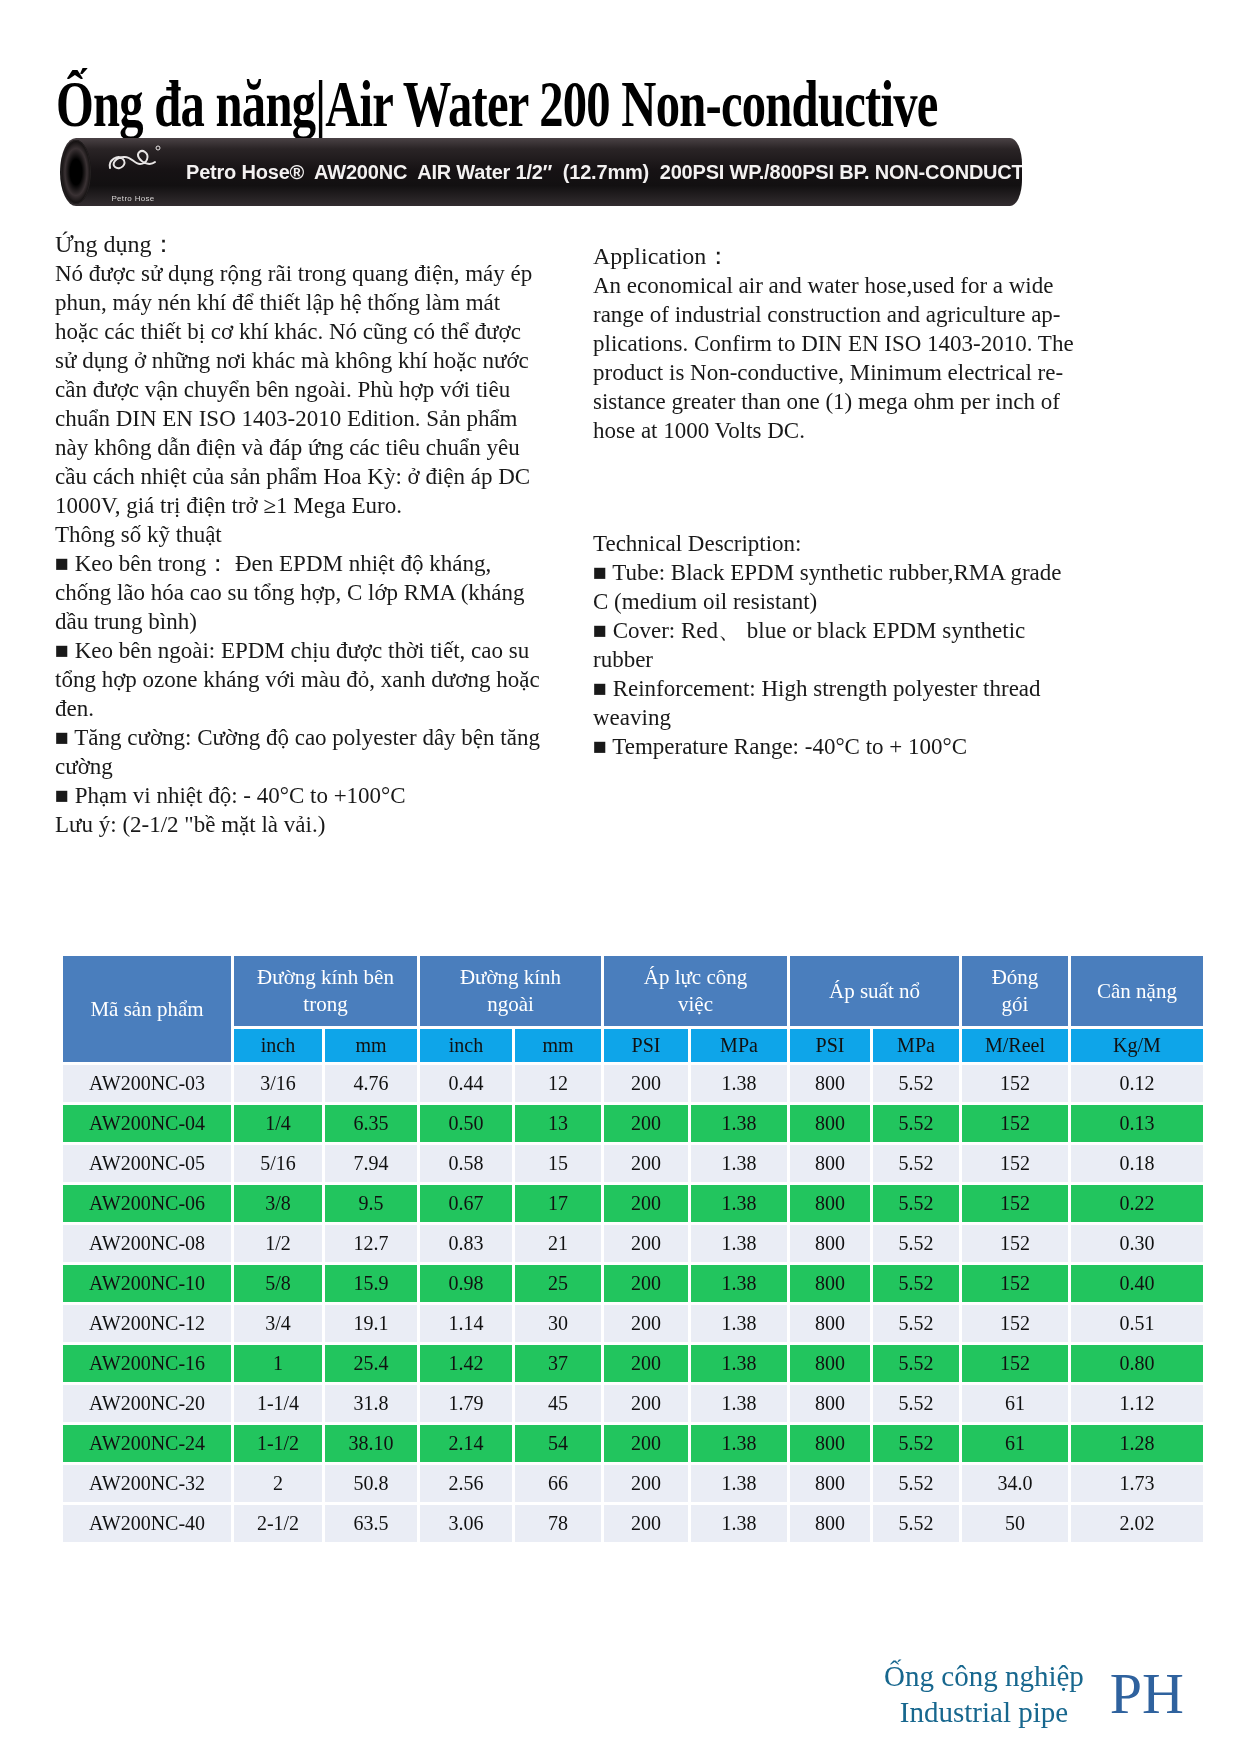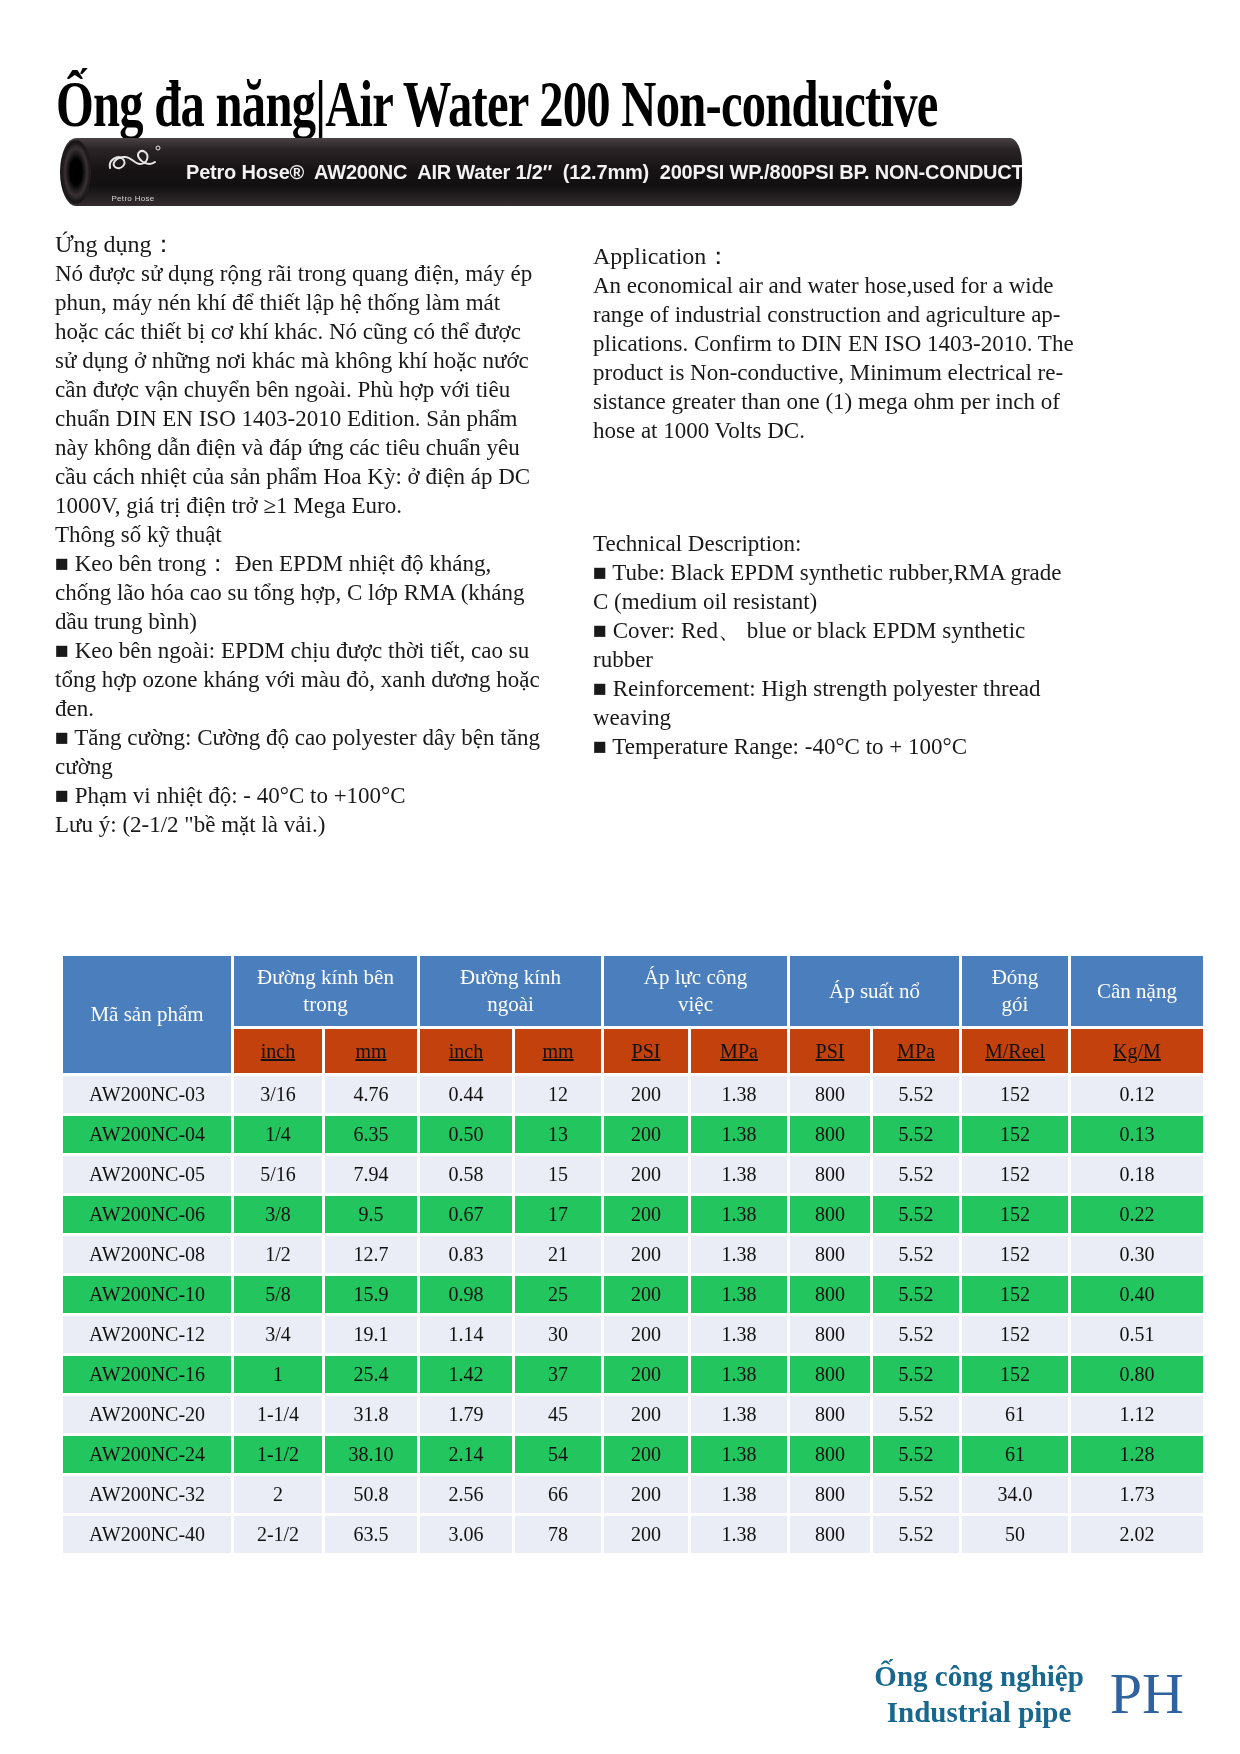--- a/index.html
+++ b/index.html
@@ -32,28 +32,28 @@
   .col-right{left:593px;top:242px;width:548px;}
   .block-gap{}
   .block-gap-big{margin-top:84px;}
 
   
   .spec-table{position:absolute;left:60px;top:953px;border-collapse:separate;border-spacing:3px;
               table-layout:fixed;width:1110px;font-size:20px;color:#111;}
   .spec-table th,.spec-table td{text-align:center;vertical-align:middle;padding:0 2px;overflow:hidden;}
   .spec-table th.group{background:#4a7ebd;color:#ffffff;font-weight:normal;height:70px;
                        font-size:21px;line-height:27px;white-space:pre-line;}
-  .spec-table th.sub{background:#c2410c;font-weight:normal;height:44px;font-size:20px;text-decoration:underline;}
+  .spec-table th.sub{background:#0ea5e9;font-weight:normal;height:33px;font-size:20px;}
   .spec-table td{height:37px;}
   .spec-table tr.light td{background:#eaedf5;}
   .spec-table tr.dark td{background:#22c55e;}
 
   
   .footer{position:absolute;right:56px;top:1658px;display:flex;align-items:center;gap:26px;}
-  .footer-text{text-align:center;color:#17678e;font-weight:bold;font-size:29px;line-height:36px;}
+  .footer-text{text-align:center;color:#17678e;font-weight:normal;font-size:29px;line-height:36px;}
   .ph{color:#2f629e;font-size:58px;line-height:1;font-weight:normal;}
 </style>
 </head>
 <body>
 
 <div class="page">
 
   <h1 class="title">Ống đa năng|Air Water 200 Non-conductive</h1>
 
   <div class="banner">

